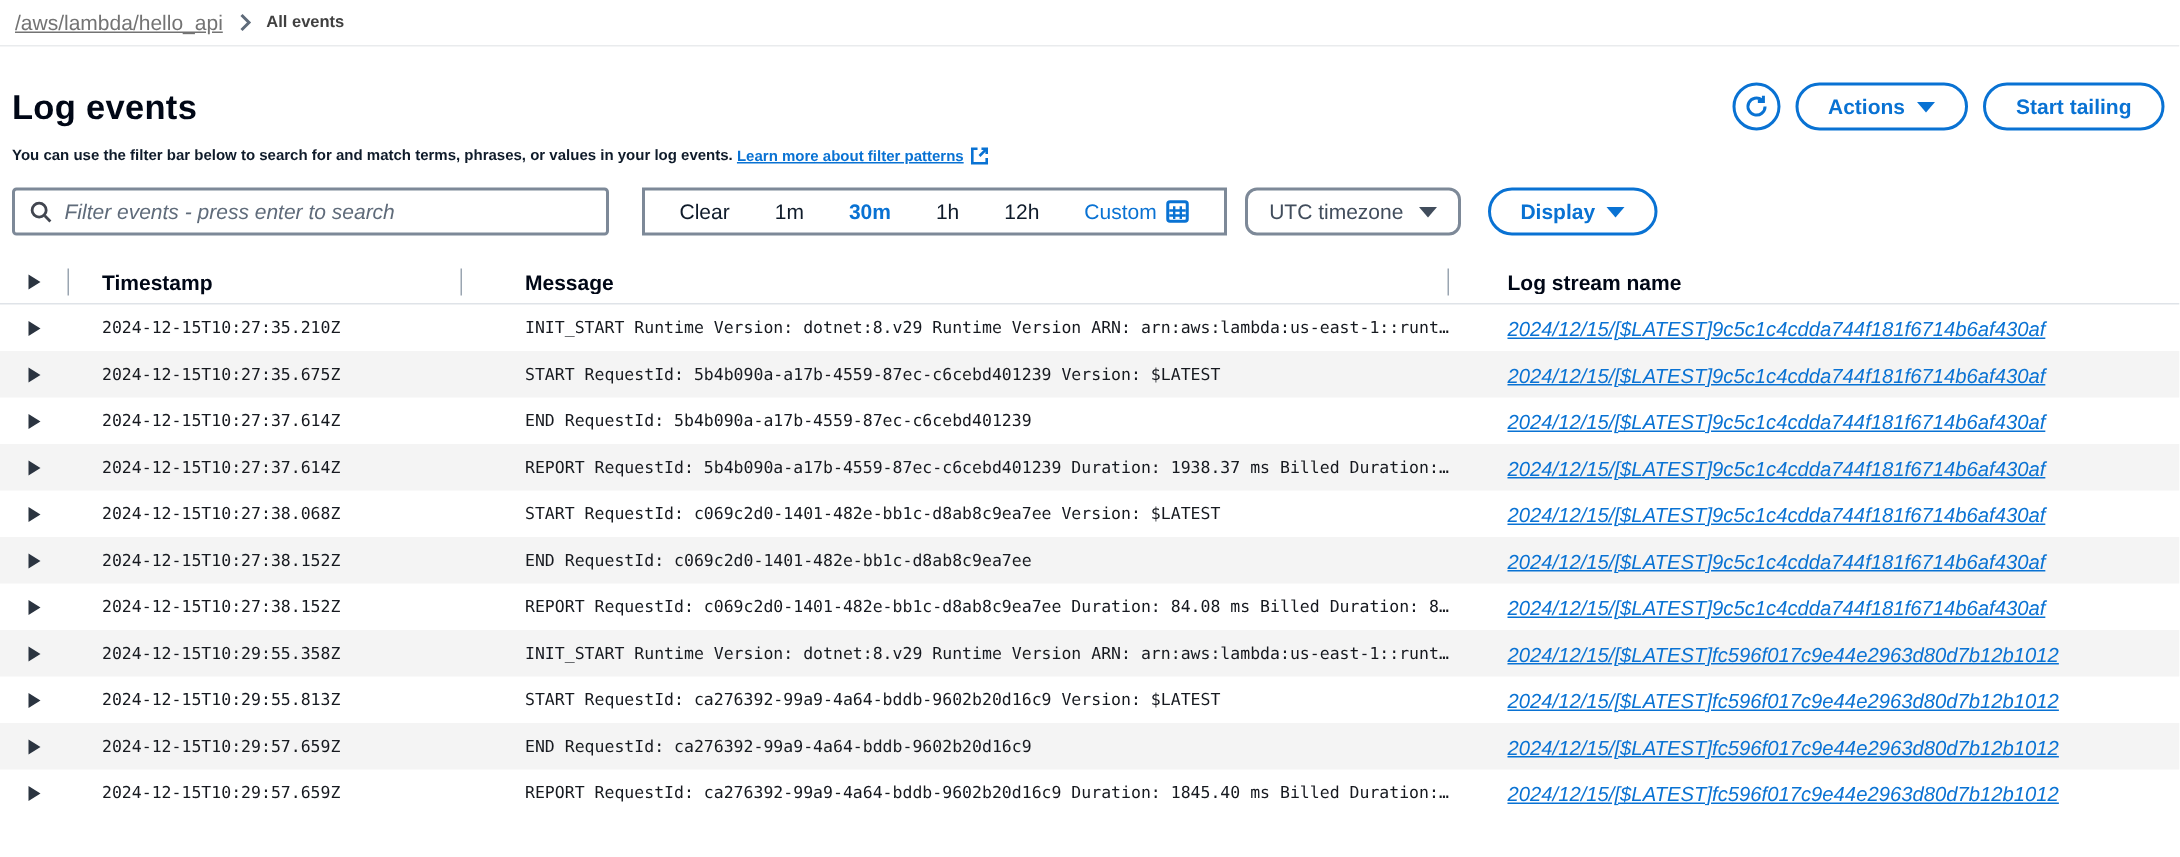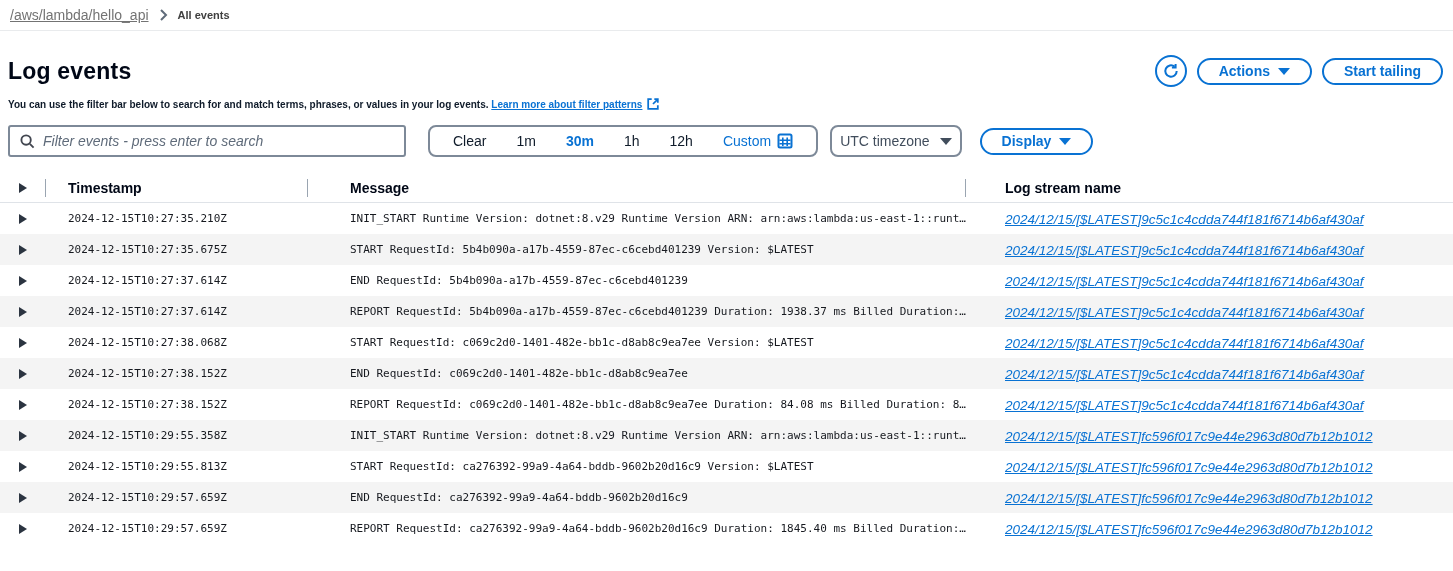--- a/index.html
+++ b/index.html
@@ -32,21 +32,21 @@
   
   .page-header {
     display: flex;
     justify-content: space-between;
     align-items: center;
     padding: 24px 10px 0 8px;
   }
   .page-title { font-size: 23px; font-weight: 700; color: #000716; letter-spacing: .2px; }
   .header-actions { display: flex; align-items: center; gap: 10px; }
   .btn {
-    height: 27px;
+    height: 32px;
     border: 2px solid #0972d3;
     border-radius: 20px;
     background: #fff;
     color: #0972d3;
     font-weight: 700;
     font-size: 14px;
     font-family: "Liberation Sans", sans-serif;
     padding: 0 20px;
     display: inline-flex;
     align-items: center;
@@ -102,21 +102,21 @@
     font-family: "Liberation Sans", sans-serif;
     color: #0f1b2a;
     background: transparent;
   }
   .filter-box input::placeholder { color: #5f6b7a; font-style: italic; }
 
   .range-control {
     margin-left: 22px;
     height: 32px;
     border: 2px solid #7d8998;
-    border-radius: 8px;
+    border-radius: 0;
     display: flex; align-items: center;
     padding: 0 8px;
     background: #fff;
   }
   .range-item {
     padding: 0 15px;
     font-size: 14px;
     color: #0f1b2a;
     cursor: pointer;
     display: inline-flex;
@@ -129,21 +129,21 @@
 
   .dropdown-btn {
     margin-left: 12px;
     height: 32px;
     border: 2px solid #7d8998;
     border-radius: 8px;
     background: #fff;
     color: #414d5c;
     font-size: 14px;
     font-family: "Liberation Sans", sans-serif;
-    padding: 0 8px;
+    padding: 0 14px;
     display: inline-flex; align-items: center; gap: 10px;
     cursor: pointer;
   }
   .display-btn { margin-left: 18px; }
 
   
   .log-table { margin-top: 16px; width: 100%; }
   .table-header {
     position: relative;
     height: 30px;

